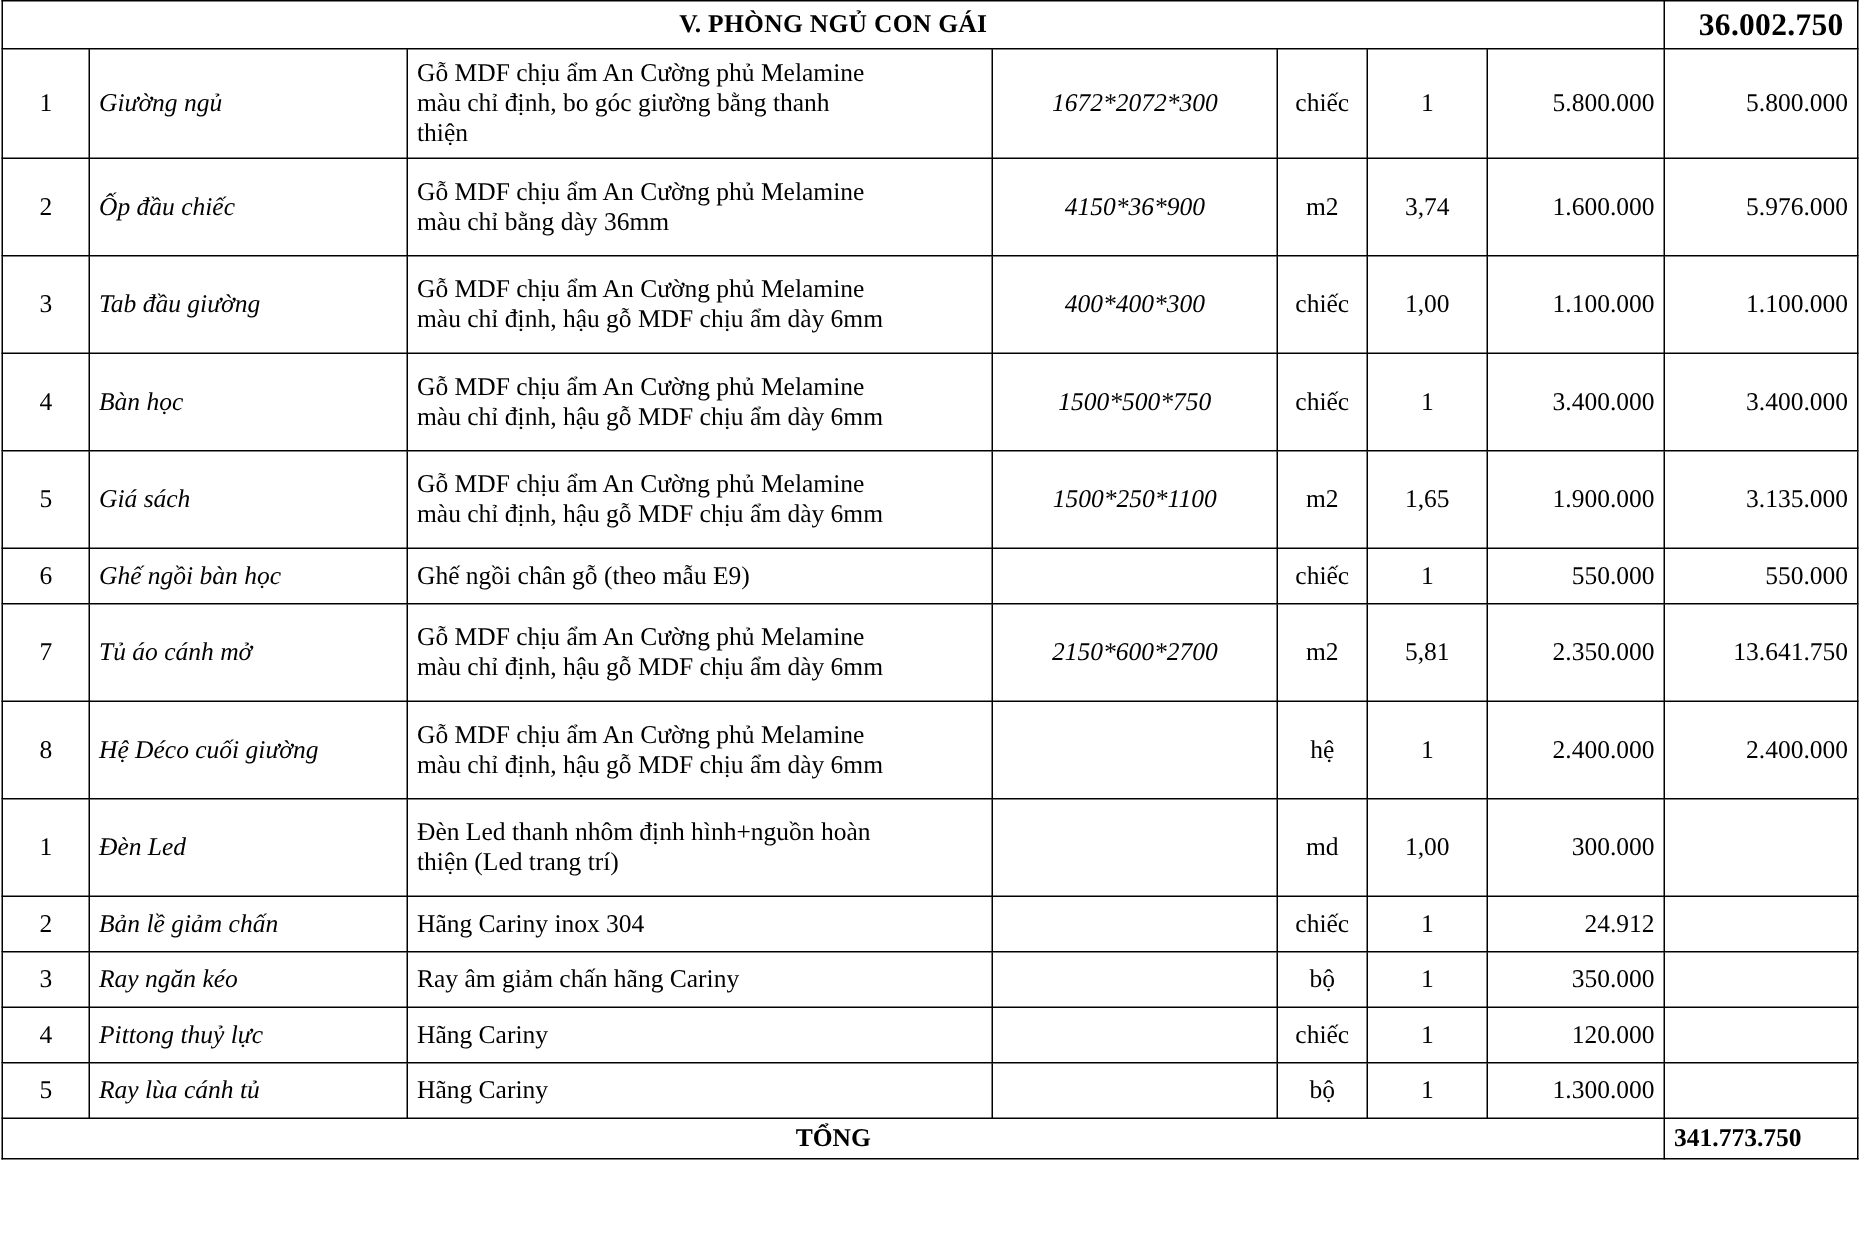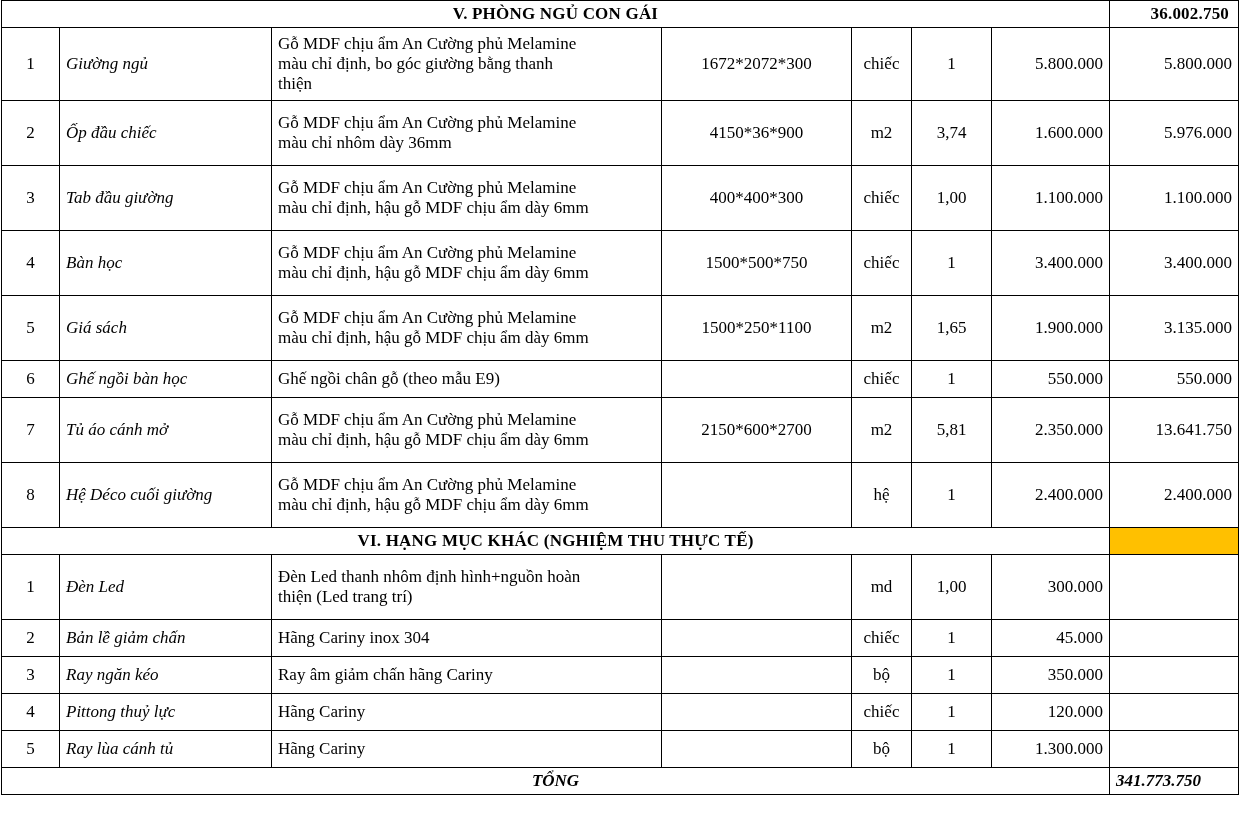--- a/index.html
+++ b/index.html
@@ -45,42 +45,41 @@
   .section-header td {
     background: #FFC000;
     font-weight: bold;
     text-align: center;
     font-size: 19px;
     letter-spacing: .2px;
     padding: 6px 4px;
   }
   .section-header td.amount {
     text-align: right;
-    font-size: 17px;
+    font-size: 21px;
     padding-right: 9px;
   }
   .section-header td.blank {
     background: #FFC000;
   }
   .grand-total td {
     background: #FFC000;
     font-weight: bold;
     text-align: center;
     font-size: 20px;
     padding: 10px 4px;
-    font-style: italic;
   }
   .grand-total td.amount {
     text-align: left;
     padding-right: 9px;
   }
   td.stt { text-align: center; }
   td.name { text-align: left; font-style: italic; }
   td.spec { text-align: left; }
-  td.dim  { text-align: center; }
+  td.dim  { text-align: center; font-style: italic; }
   td.unit { text-align: center; }
   td.qty  { text-align: center; }
   td.price { text-align: right; padding-right: 9px; }
   td.total { text-align: right; padding-right: 9px; }
 
   .tall td { height: 66px; }
   .mid td  { height: 58px; }
   .short td { height: 30px; }
   .spec-line { display: block; }
 </style>
@@ -116,21 +115,21 @@
           <td class="unit">chiếc</td>
           <td class="qty">1</td>
           <td class="price">5.800.000</td>
           <td class="total">5.800.000</td>
         </tr>
         <tr class="mid">
           <td class="stt">2</td>
           <td class="name">Ốp đầu chiếc</td>
           <td class="spec">
             <span class="spec-line">Gỗ MDF chịu ẩm An Cường phủ Melamine</span>
-            <span class="spec-line">màu chỉ nhôm dày 36mm</span>
+            <span class="spec-line">màu chỉ bằng dày 36mm</span>
           </td>
           <td class="dim">4150*36*900</td>
           <td class="unit">m2</td>
           <td class="qty">3,74</td>
           <td class="price">1.600.000</td>
           <td class="total">5.976.000</td>
         </tr>
         <tr class="mid">
           <td class="stt">3</td>
           <td class="name">Tab đầu giường</td>
@@ -201,24 +200,20 @@
           <td class="spec">
             <span class="spec-line">Gỗ MDF chịu ẩm An Cường phủ Melamine</span>
             <span class="spec-line">màu chỉ định, hậu gỗ MDF chịu ẩm dày 6mm</span>
           </td>
           <td class="dim"></td>
           <td class="unit">hệ</td>
           <td class="qty">1</td>
           <td class="price">2.400.000</td>
           <td class="total">2.400.000</td>
         </tr>
-        <tr class="section-header">
-          <td colspan="7">VI. HẠNG MỤC KHÁC (NGHIỆM THU THỰC TẾ)</td>
-          <td class="blank"></td>
-        </tr>
         <tr class="mid">
           <td class="stt">1</td>
           <td class="name">Đèn Led</td>
           <td class="spec">
             <span class="spec-line">Đèn Led thanh nhôm định hình+nguồn hoàn</span>
             <span class="spec-line">thiện (Led trang trí)</span>
           </td>
           <td class="dim"></td>
           <td class="unit">md</td>
           <td class="qty">1,00</td>
@@ -227,21 +222,21 @@
         </tr>
         <tr class="short">
           <td class="stt">2</td>
           <td class="name">Bản lề giảm chấn</td>
           <td class="spec">
             <span class="spec-line">Hãng Cariny inox 304</span>
           </td>
           <td class="dim"></td>
           <td class="unit">chiếc</td>
           <td class="qty">1</td>
-          <td class="price">45.000</td>
+          <td class="price">24.912</td>
           <td class="total"></td>
         </tr>
         <tr class="short">
           <td class="stt">3</td>
           <td class="name">Ray ngăn kéo</td>
           <td class="spec">
             <span class="spec-line">Ray âm giảm chấn hãng Cariny</span>
           </td>
           <td class="dim"></td>
           <td class="unit">bộ</td>

